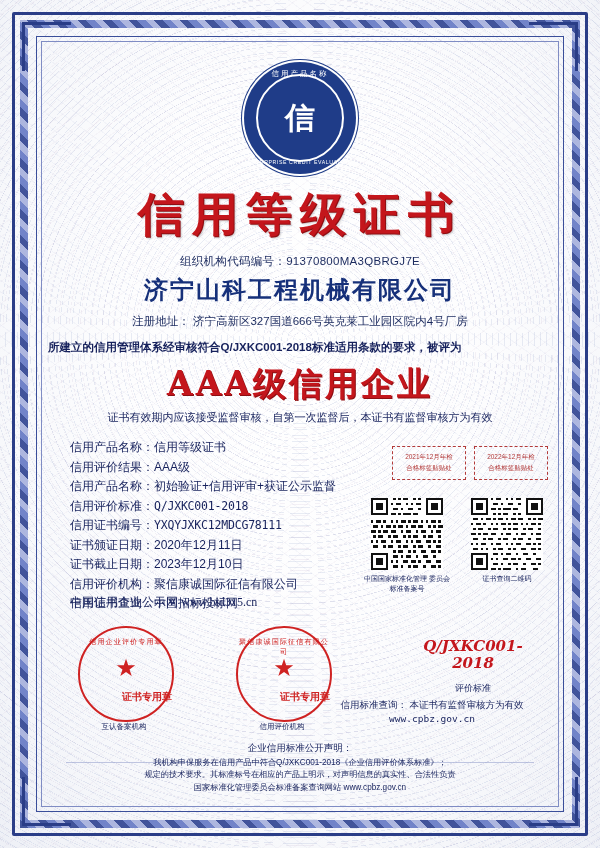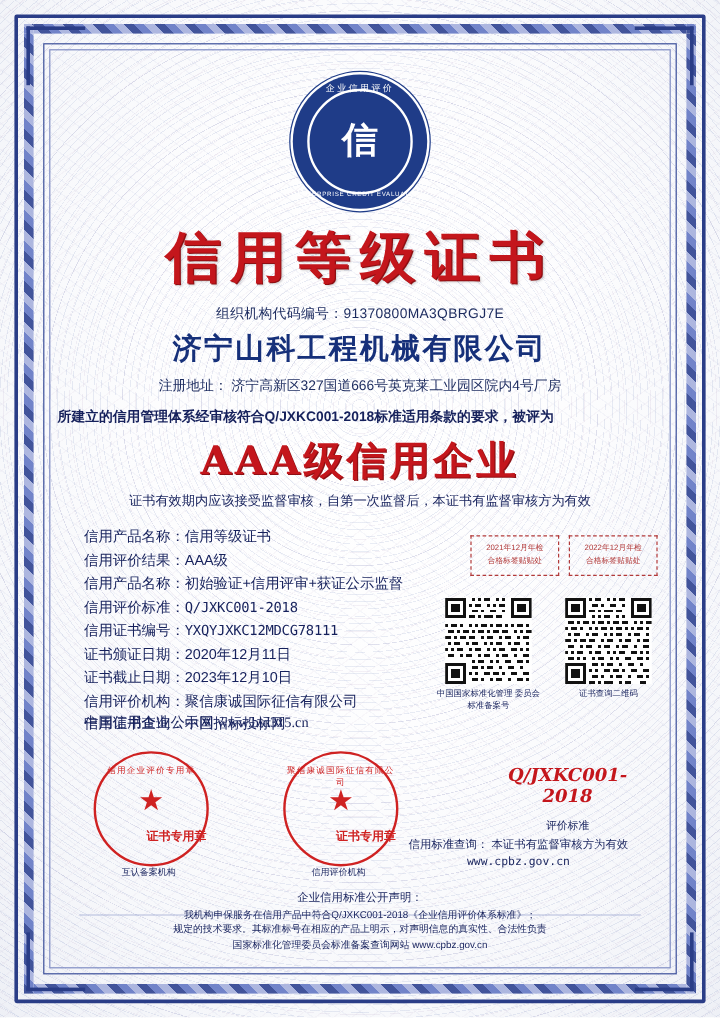--- a/index.html
+++ b/index.html
@@ -200,21 +200,21 @@
   <div class="frame-inner2"></div>
   <div class="corner tl"></div>
   <div class="corner tr"></div>
   <div class="corner bl"></div>
   <div class="corner br"></div>
 
   <div class="content">
 
     <div class="logo-wrap">
       <div class="logo-circle">
-        <div class="logo-top-text">企业信用评价</div>
+        <div class="logo-top-text">信用产品名称</div>
         <div class="logo-inner">
           <span class="logo-char">信</span>
         </div>
         <div class="logo-bottom-text">ENTERPRISE CREDIT EVALUATION</div>
       </div>
     </div>
 
     <div class="title">信用等级证书</div>
     <div class="org-code">组织机构代码编号：91370800MA3QBRGJ7E</div>
     <div class="company">济宁山科工程机械有限公司</div>

